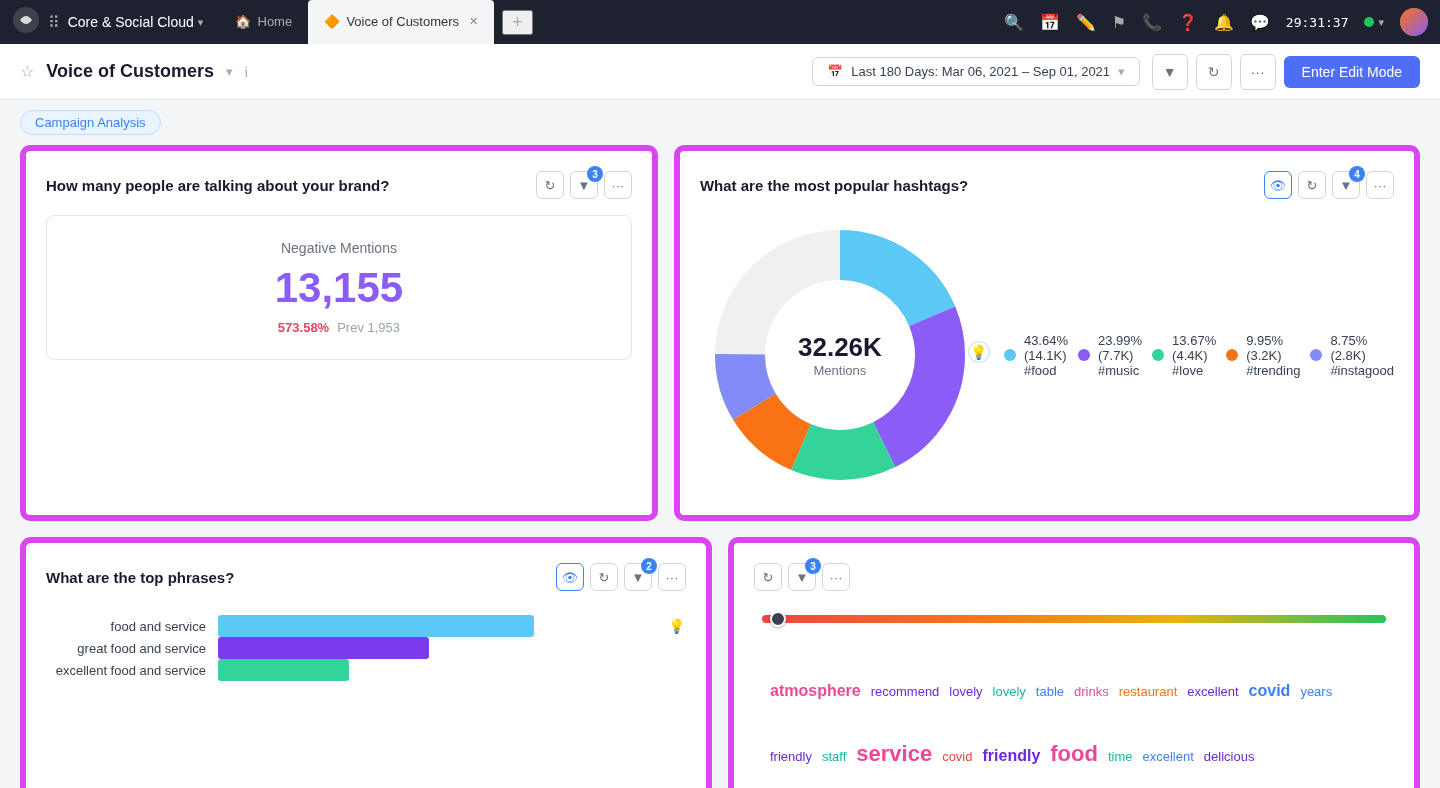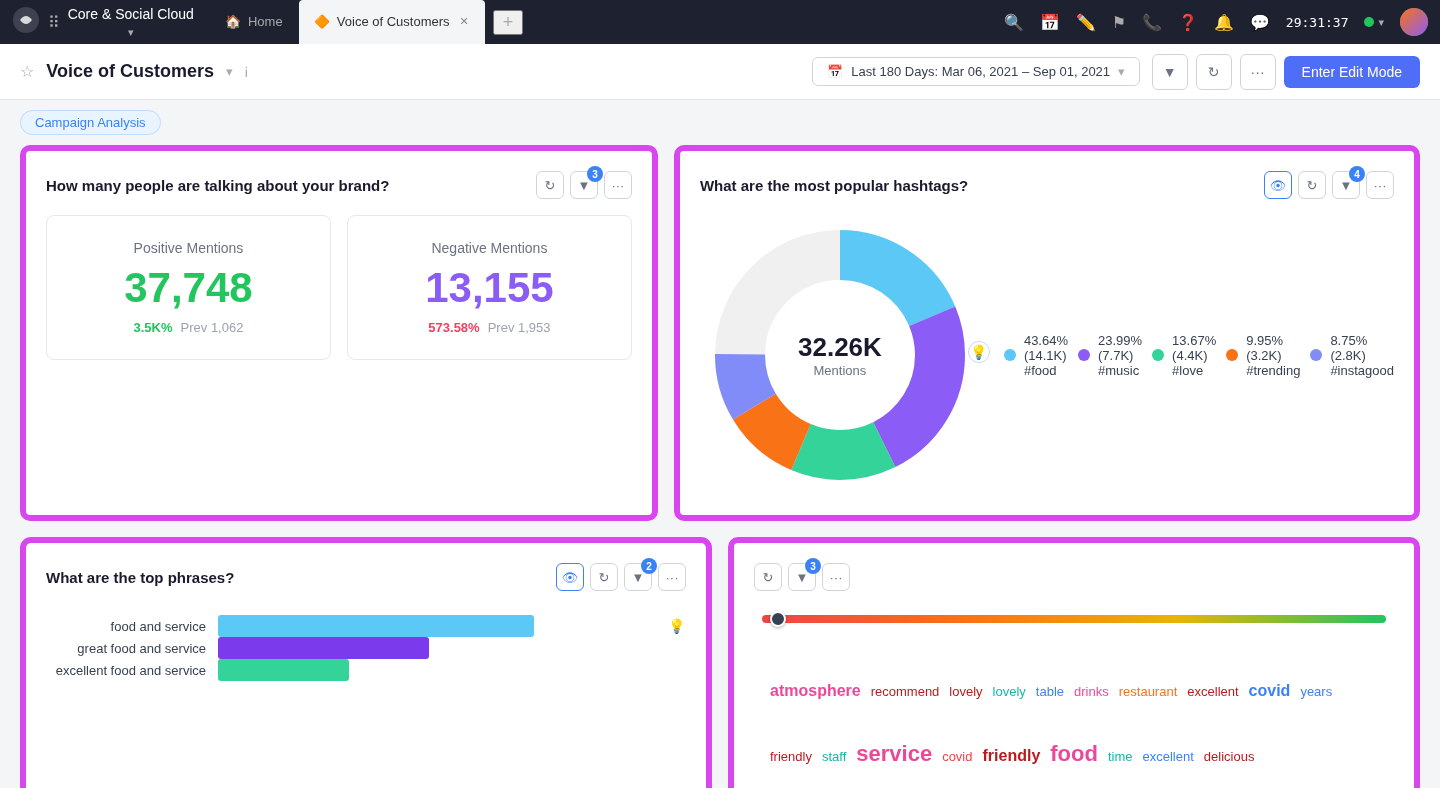--- a/index.html
+++ b/index.html
@@ -3,21 +3,21 @@
   <meta charset="utf-8">
   <style>
     * { box-sizing: border-box; margin: 0; padding: 0; }
     body { font-family: -apple-system, BlinkMacSystemFont, 'Segoe UI', sans-serif; background: #f4f5f7; min-width: 1440px; }
 
     
     .topnav {
       display: flex; align-items: center; background: #1e2130; height: 44px;
       padding: 0 12px; gap: 8px;
     }
-    .topnav-app { color: #fff; font-size: 14px; font-weight: 500; display: flex; align-items: center; gap: 4px; flex-direction: column; }
+    .topnav-app { color: #fff; font-size: 14px; font-weight: 500; display: flex; align-items: center; gap: 4px; }
     .topnav-tabs { display: flex; margin-left: 8px; height: 44px; }
     .topnav-tab {
       display: flex; align-items: center; padding: 0 16px; height: 44px;
       color: #aaa; font-size: 13px; cursor: pointer; gap: 6px;
       border-bottom: 2px solid transparent;
     }
     .topnav-tab.active { background: #f4f5f7; color: #333; border-radius: 4px 4px 0 0; }
     .topnav-tab-close { font-size: 11px; color: #888; margin-left: 4px; }
     .topnav-add { color: #aaa; font-size: 18px; padding: 0 8px; cursor: pointer; }
     .topnav-spacer { flex: 1; }
@@ -132,21 +132,21 @@
       position: relative;
     }
     .sentiment-slider-thumb {
       position: absolute; left: 8px; top: -4px; width: 16px; height: 16px;
       background: #374151; border-radius: 50%; border: 2px solid #fff;
       box-shadow: 0 1px 3px rgba(0,0,0,0.3);
     }
     .word-cloud { display: flex; flex-wrap: wrap; gap: 6px 10px; padding: 8px; align-items: baseline; }
     .word { font-size: 13px; cursor: pointer; margin-top: 35px; }
     .word.pink { color: #ec4899; }
-    .word.green { color: #b91c1c; }
+    .word.green { color: #6d28d9; }
     .word.orange { color: #f97316; }
     .word.blue { color: #3b82f6; }
     .word.red { color: #ef4444; }
     .word.teal { color: #14b8a6; }
     .word.lg { font-size: 22px; font-weight: 700; }
     .word.md { font-size: 16px; font-weight: 600; }
     .word.sm { font-size: 13px; }
   </style>
 </head>
 <body>
@@ -229,28 +229,20 @@
         <div class="card-actions">
           <button class="card-icon-btn">↻</button>
           <button class="card-icon-btn" style="position:relative;">
             <span>▼</span>
             <span class="badge">3</span>
           </button>
           <button class="card-icon-btn">···</button>
         </div>
       </div>
       <div class="mentions-row">
-        <div class="mention-card">
-          <span class="mention-label">Positive Mentions</span>
-          <span class="mention-value-positive">37,748</span>
-          <div class="mention-stats">
-            <span class="positive-pct">3.5K%</span>
-            <span class="prev-label">Prev 1,062</span>
-          </div>
-        </div>
         <div class="mention-card">
           <span class="mention-label">Negative Mentions</span>
           <span class="mention-value-negative">13,155</span>
           <div class="mention-stats">
             <span class="negative-pct">573.58%</span>
             <span class="prev-label">Prev 1,953</span>
           </div>
         </div>
       </div>
     </div>

